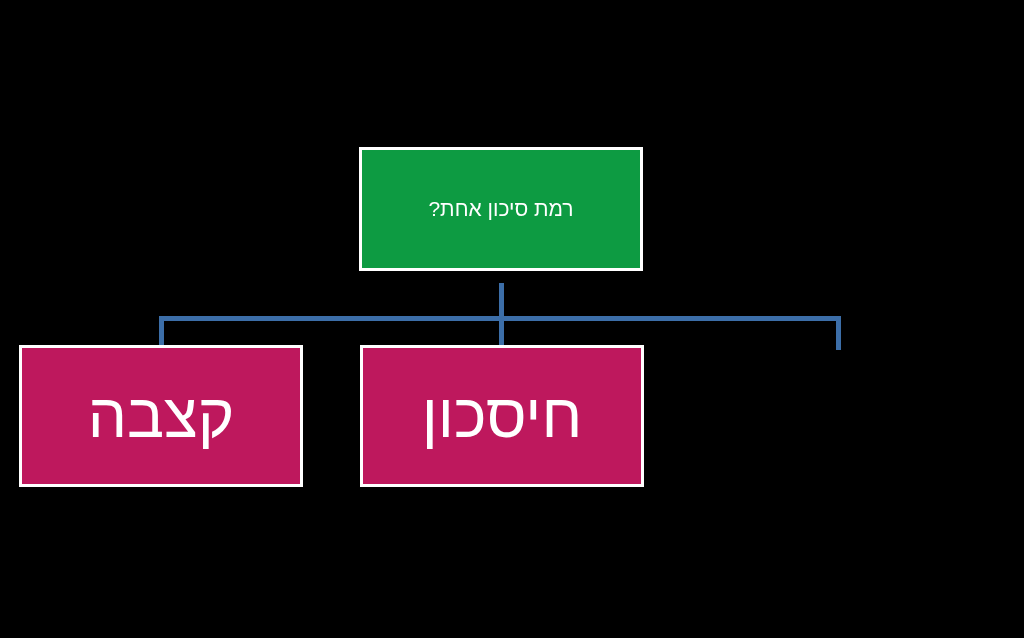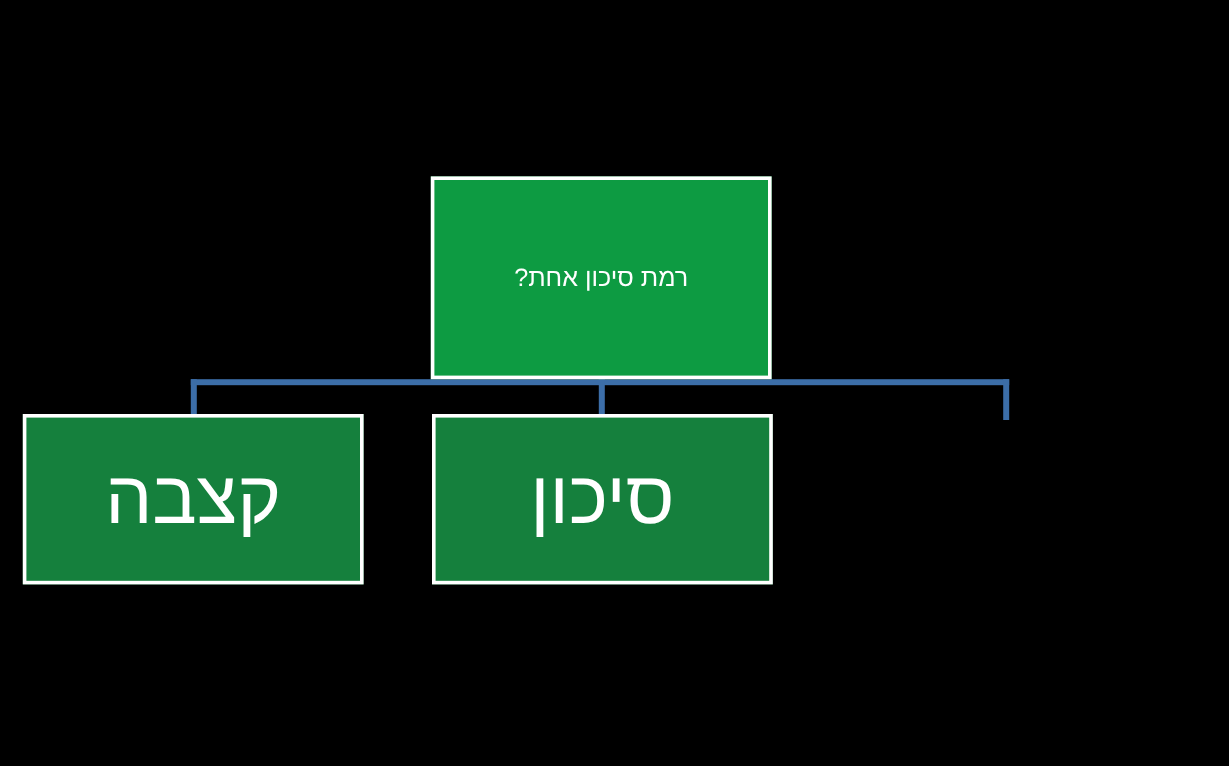--- a/index.html
+++ b/index.html
@@ -40,31 +40,31 @@
     border: 3px solid #FFFFFF;
     direction: rtl;
     unicode-bidi: plaintext;
     line-height: 1.1;
   }
 
   .node-root {
     left: 359px;
     top: 147px;
     width: 284px;
-    height: 169px;
+    height: 124px;
     background: #0D9B42;
     font-size: 21px;
     font-weight: 400;
   }
 
   .node-child {
     top: 345px;
     width: 284px;
     height: 142px;
-    background: #15803d;
+    background: #be185d;
     font-size: 62px;
     font-weight: 400;
   }
   .node-child-right { left: 697px; }
   .node-child-mid   { left: 360px; }
   .node-child-left  { left: 19px;  }
 
   .node-label {
     display: block;
     white-space: nowrap;
@@ -80,20 +80,20 @@
   <div class="connector conn-drop-left"></div>
   <div class="connector conn-drop-mid"></div>
   <div class="connector conn-drop-right"></div>
 
   <div class="node node-root">
     <span class="node-label">רמת סיכון אחת?</span>
   </div>
 
 
   <div class="node node-child node-child-mid">
-    <span class="node-label">סיכון</span>
+    <span class="node-label">חיסכון</span>
   </div>
 
   <div class="node node-child node-child-left">
     <span class="node-label">קצבה</span>
   </div>
 
 </div>
 
 </body></html>

